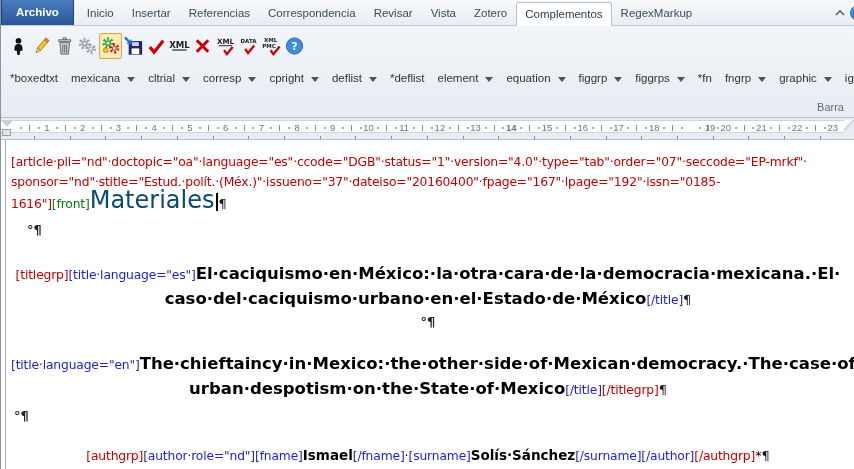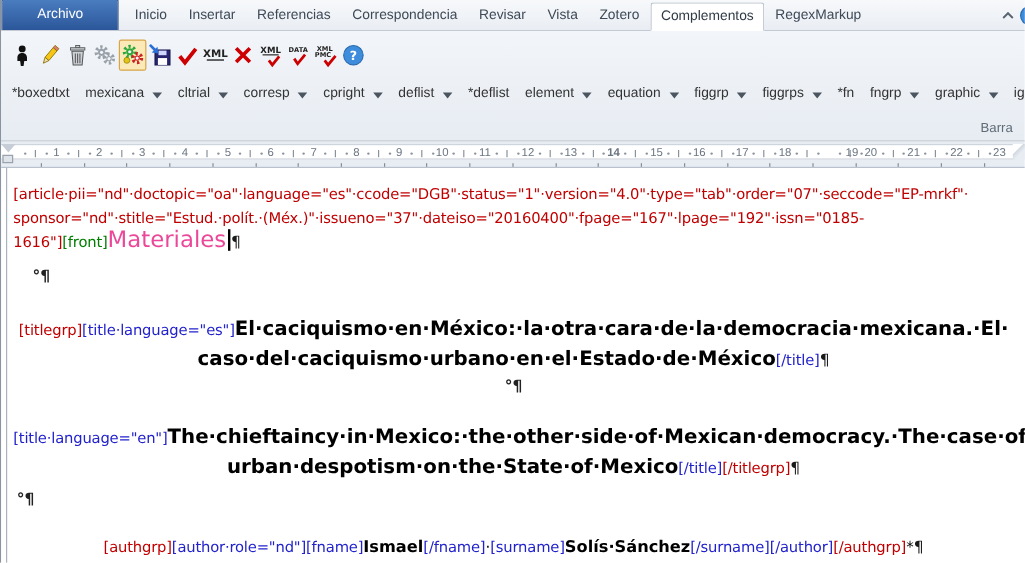--- a/index.html
+++ b/index.html
@@ -7,21 +7,21 @@
               font-family:"Liberation Sans", sans-serif; }
   #app { position:relative; width:854px; height:469px; border-left:1px solid #8a93a0; }
 
   
   #tabbar { position:relative; height:26px;
             background:linear-gradient(#f7f9fb,#e9edf3);
             border-bottom:1px solid #c3cad4; display:flex; align-items:flex-end; }
   .tab { height:24px; line-height:23px; padding:0 8px; font-size:11.5px; color:#3e4a57;
          white-space:nowrap; cursor:default; border:1px solid transparent; border-bottom:none; }
   .tab.file { background:linear-gradient(#4a7cc0,#2b579a); color:#fff; height:26px; line-height:25px;
-              padding:0 29px; border:1px solid #1e3f73; border-bottom:none; font-weight:normal;
+              padding:0 14px; border:1px solid #1e3f73; border-bottom:none; font-weight:bold;
               border-radius:2px 2px 0 0; margin-right:4px; }
   .tab.active { background:#fff; border:1px solid #b9c0ca; border-bottom:1px solid #fff;
                 border-radius:2.5px 2.5px 0 0; margin-bottom:-1px; color:#2f3a45; }
   #tab-right { position:absolute; right:0; top:0; height:26px; display:flex; align-items:center; }
   #collapse-ribbon { width:20px; height:18px; display:flex; align-items:center; justify-content:center; }
   #help-sliver { width:16px; height:16px; border-radius:50%; background:#3e8ddd;
                  border:1px solid #2a6bb0; margin-right:-12px; }
 
   
   #ribbon { position:relative; height:92px; background:linear-gradient(#f2f5f9,#e7ecf2);
@@ -59,21 +59,21 @@
   #doc { position:relative; height:329px; background:#fff; }
   #page-edge { position:absolute; left:4px; top:0; width:1px; height:329px; background:#aab2bc; }
   .para { position:absolute; left:10px; right:9px;
           font-family:"DejaVu Sans", sans-serif; white-space:pre; }
   .para.center { text-align:center; }
   .line { line-height:18.5px; }
   .line.title-line { line-height:23px; }
   .s-red   { color:#c00000; font-size:12.3px; letter-spacing:-0.15px; }
   .s-blue  { color:#2222cc; font-size:12.3px; letter-spacing:-0.15px; }
   .s-green { color:#007f00; font-size:12.3px; letter-spacing:-0.15px; }
-  .s-big   { color:#ec4899; font-size:19px; }
+  .s-big   { color:#0c4a6e; font-size:24px; }
   .s-btitle{ color:#000; font-size:16.5px; font-weight:bold; }
   .s-bname { color:#000; font-size:13.5px; font-weight:bold; }
   .s-plain { color:#000; font-size:12.5px; }
   .s-pil   { color:#1a1a1a; font-size:13px; }
   .s-mark  { color:#222; font-size:13px; font-weight:bold; }
   .caret { display:inline-block; width:2px; height:18px; background:#000;
            vertical-align:-3px; margin-left:2px; }
 </style>
 </head>
 <body>

